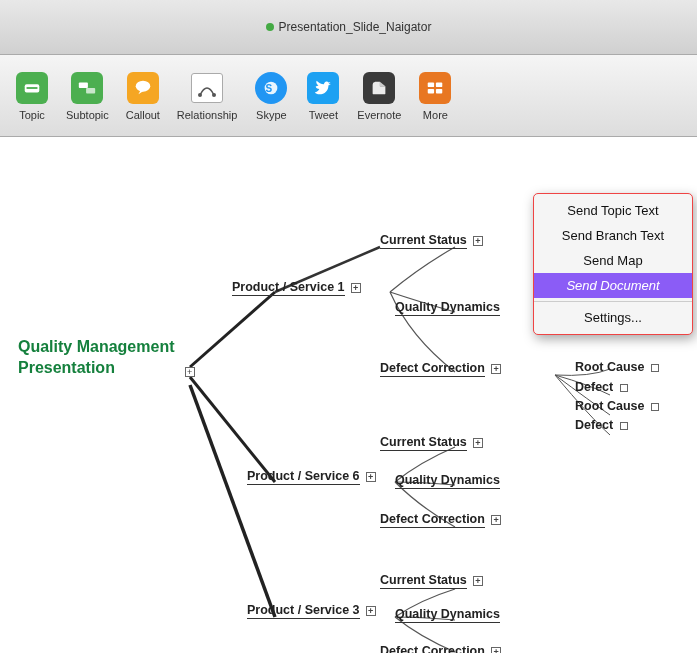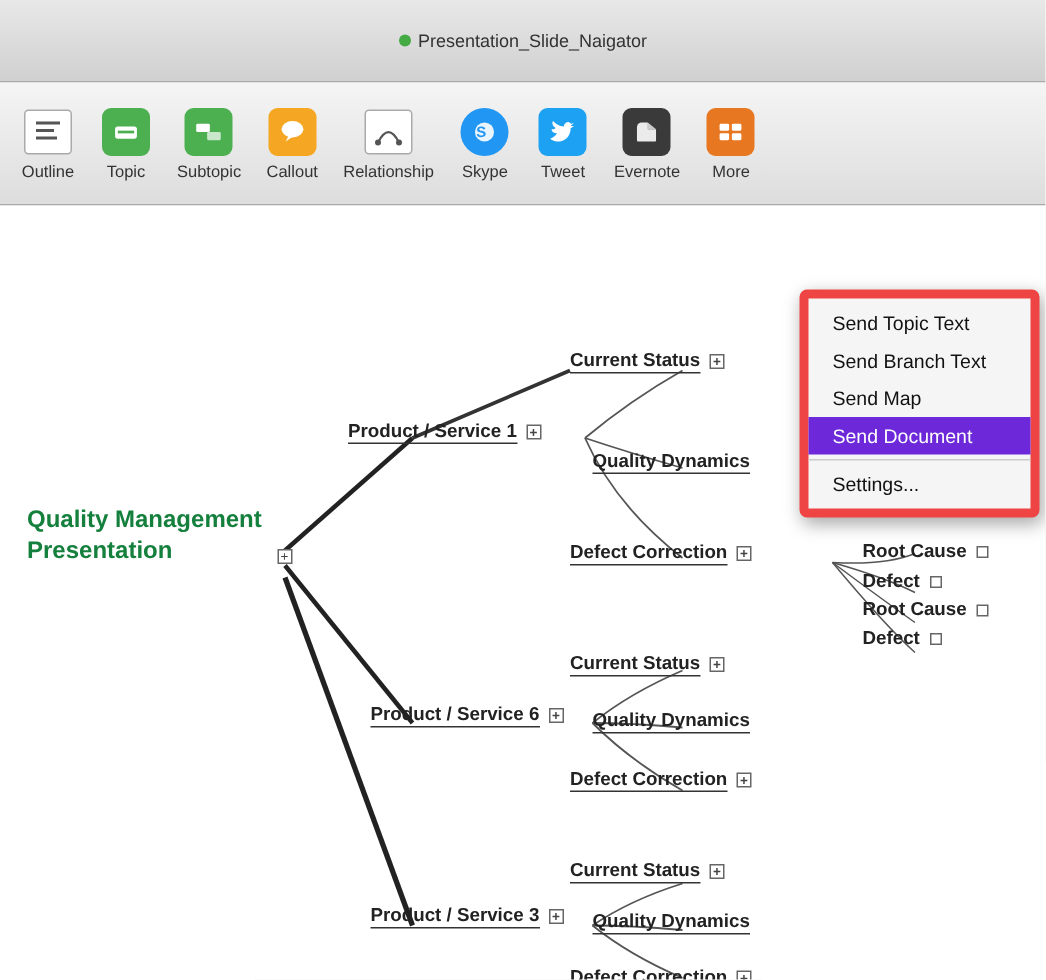--- a/index.html
+++ b/index.html
@@ -119,38 +119,40 @@
       width: 100%; height: 100%;
       pointer-events: none;
     }
 
     
     #dropdown {
       position: absolute;
       top: 56px;
       right: 4px;
       background: #f5f5f5;
-      border: 6px solid #ef4444;
+      border: 1px solid #ef4444;
       border-radius: 5px;
       box-shadow: 2px 4px 12px rgba(0,0,0,0.35);
       min-width: 160px;
       z-index: 100;
       padding: 4px 0;
+      text-align: center;
     }
     .dropdown-item {
       padding: 5px 16px;
       font-size: 13px;
       color: #111;
       cursor: pointer;
       white-space: nowrap;
     }
     .dropdown-item.selected {
-      background: #6d28d9;
+      background: #8b5cf6;
       color: #fff;
       border-radius: 0;
+      font-style: italic;
     }
     .dropdown-separator {
       height: 1px;
       background: #ccc;
       margin: 3px 0;
     }
 
     
     .ic-green-round { background: #4caf50; border-radius: 6px; width: 32px; height: 32px; display:flex; align-items:center; justify-content:center; }
     .ic-yellow-round { background: #f5a623; border-radius: 6px; width: 32px; height: 32px; display:flex; align-items:center; justify-content:center; }
@@ -162,32 +164,20 @@
 </head>
 <body>
 
 <div id="titlebar">
   <span class="title-dot"></span>
   <span>Presentation_Slide_Naigator</span>
 </div>
 
 <div id="toolbar">
 
-  <div class="toolbar-item">
-    <div class="toolbar-icon">
-      <div class="icon-outline">
-        <svg viewBox="0 0 22 22" fill="none">
-          <rect x="3" y="4" width="16" height="2" fill="#555"></rect>
-          <rect x="3" y="9" width="12" height="2" fill="#555"></rect>
-          <rect x="3" y="14" width="14" height="2" fill="#555"></rect>
-        </svg>
-      </div>
-    </div>
-    <span>Outline</span>
-  </div>
 
 
   <div class="toolbar-item">
     <div class="toolbar-icon">
       <div class="ic-green-round">
         <svg viewBox="0 0 22 22" width="20" height="20">
           <rect x="3" y="7" width="16" height="9" rx="2" fill="white"></rect>
           <rect x="5" y="10" width="12" height="2" fill="#4caf50"></rect>
         </svg>
       </div>

